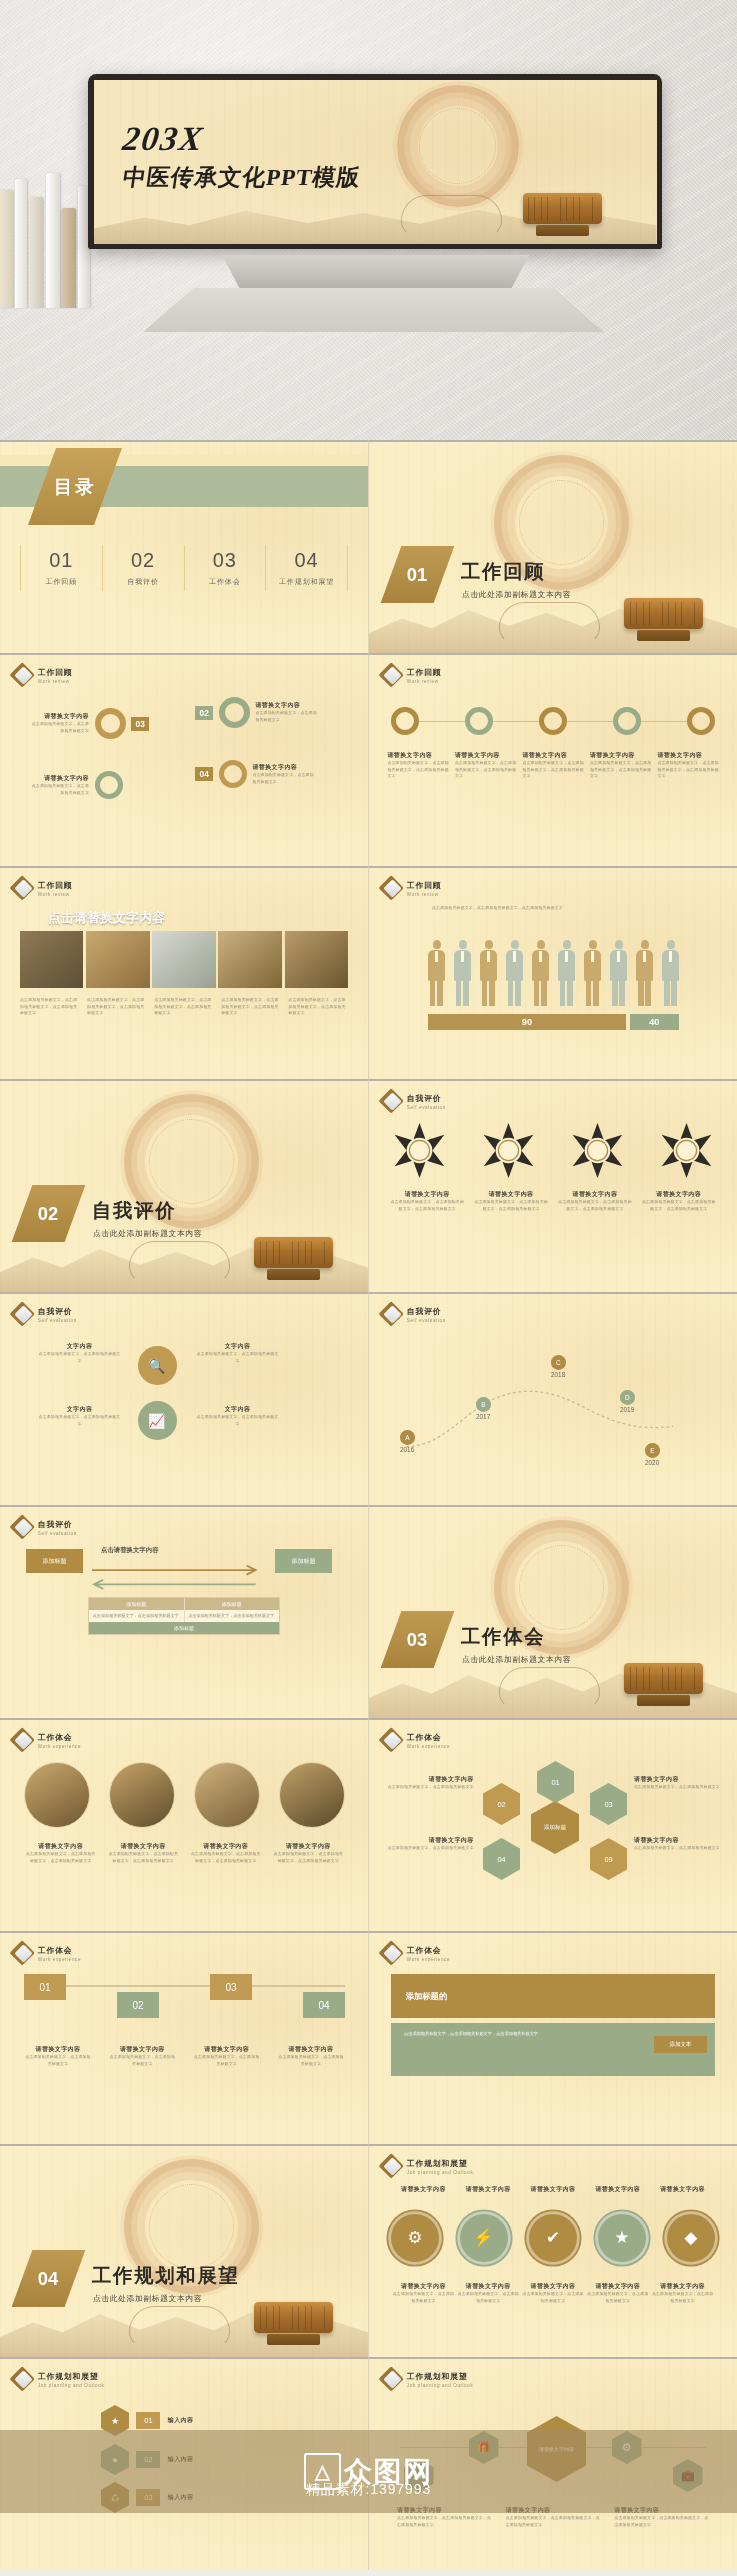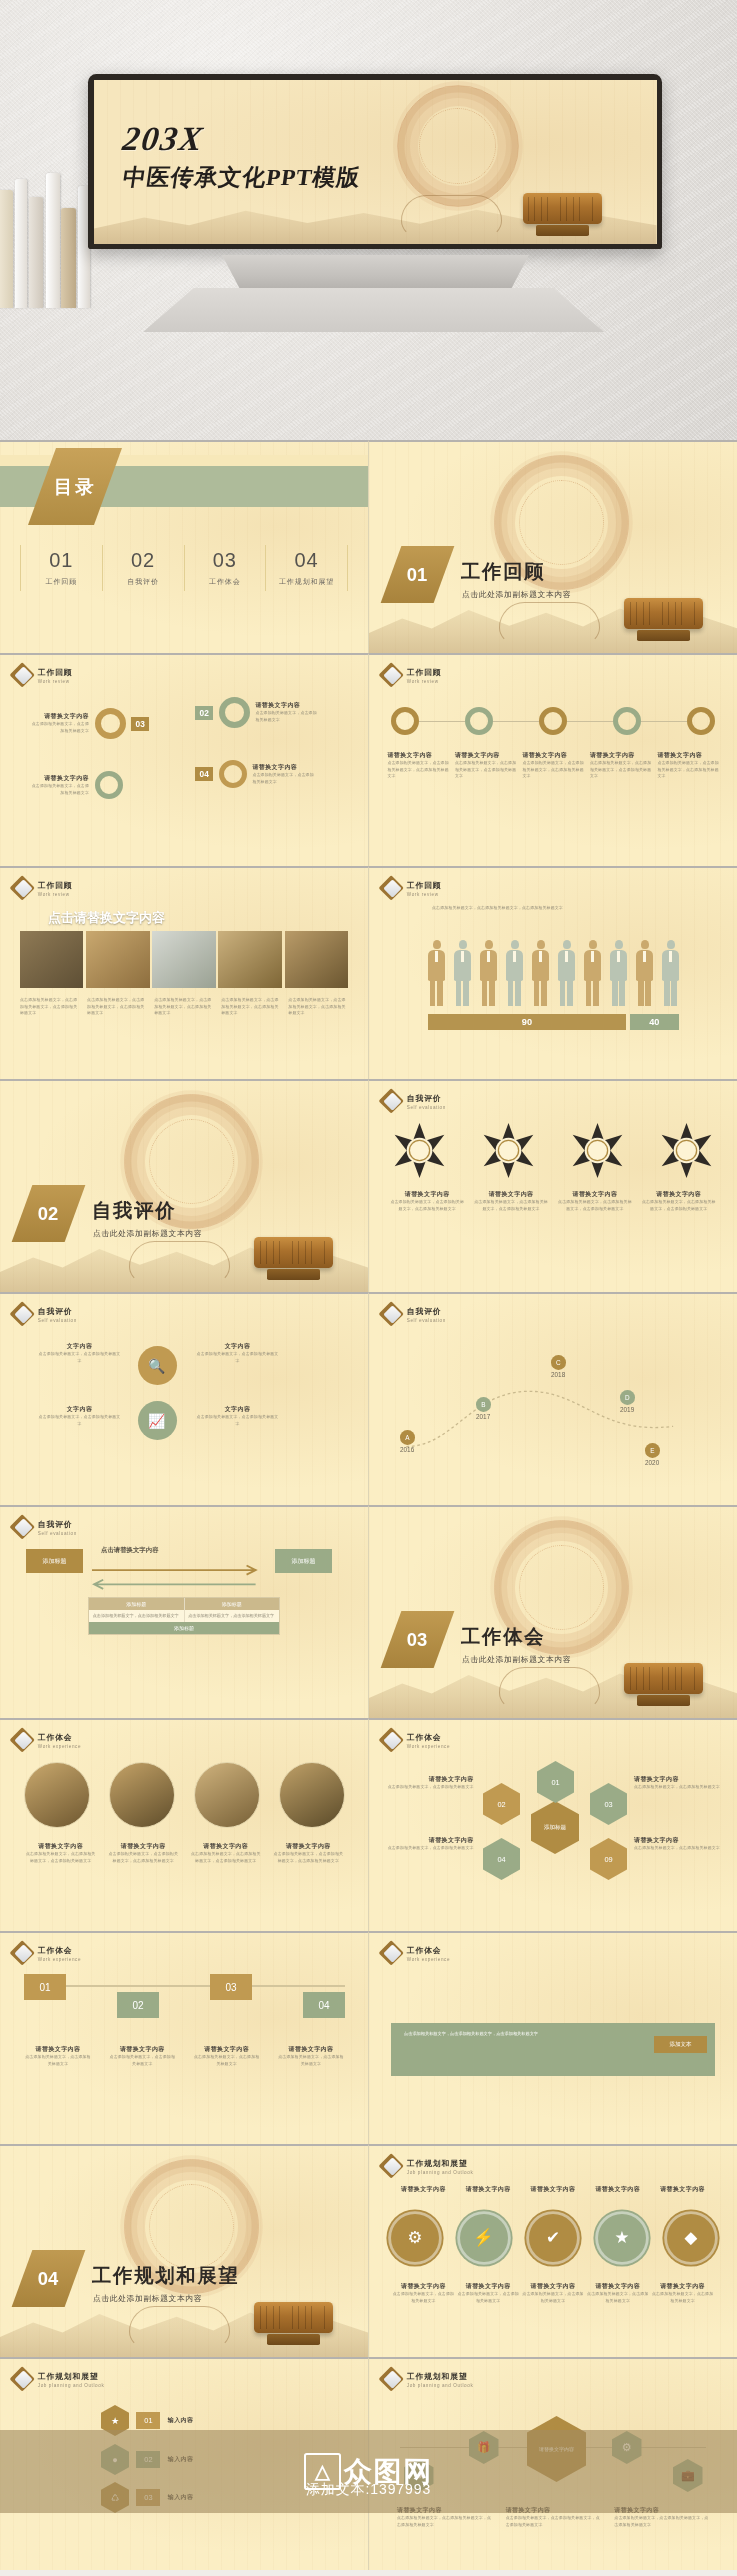--- a/index.html
+++ b/index.html
@@ -867,20 +867,23 @@
     <div class="hdr">
       <div class="hdr-diamond">
           <div class="d1"></div>
           <div class="d2"></div>
         </div>
       <div class="hdr-txt">
           <div class="zh">工作体会</div>
       <div class="en">Work experience</div>
         </div>
     </div>
+    <div style="position:absolute;left:22px;top:41px;width:324px;height:44px;background:#b08c43;color:#fff;display:flex;align-items:center;padding-left:14.7px;font-size:8.3px;font-weight:bold;">
+      <span>添加标题的</span>
+      </div>
     <div style="position:absolute;left:22px;top:90px;width:324px;height:53px;background:#9aab87;color:#fff;display:flex;align-items:flex-start;padding:7.4px 13px;font-size:4.2px;line-height:1.8;">
       <span>点击添加相关标题文字，点击添加相关标题文字，点击添加相关标题文字</span>
       </div>
     <div style="position:absolute;right:31px;top:103px;width:53px;height:16.6px;background:#b08c43;color:#fff;font-size:5.5px;display:flex;align-items:center;justify-content:center;">
       <span>添加文本</span>
       </div>
   </div>
 
   <div class="slide paperbg">
     <div class="mountains"></div>
@@ -1020,14 +1023,14 @@
 
 </div>
 
 <div class="wm-band"></div>
 <div class="wm-inner">
   <div class="wm-logo">
     <div class="wm-logo-mark">△</div>
     <div class="wm-zh">众图网</div>
   </div>
 </div>
-<div class="wm-code">添加文本:1397993</div>
+<div class="wm-code">精品素材:1397993</div>
 
 
 </body></html>

